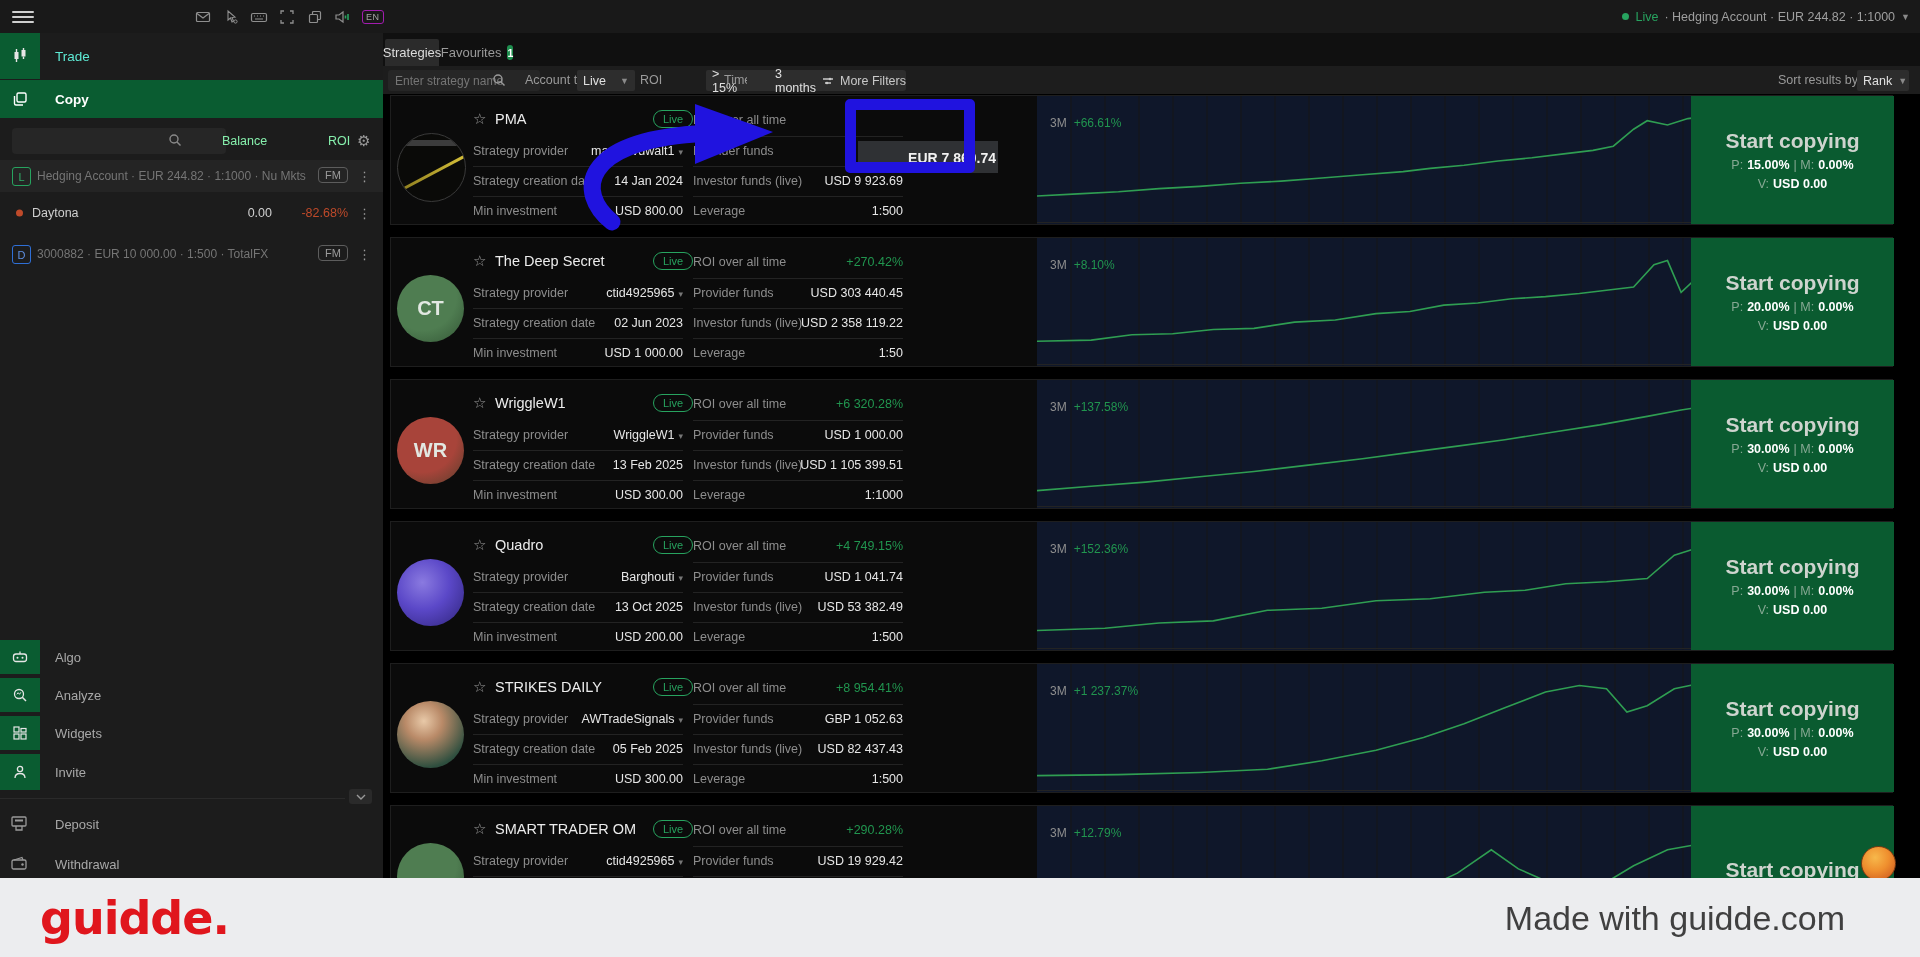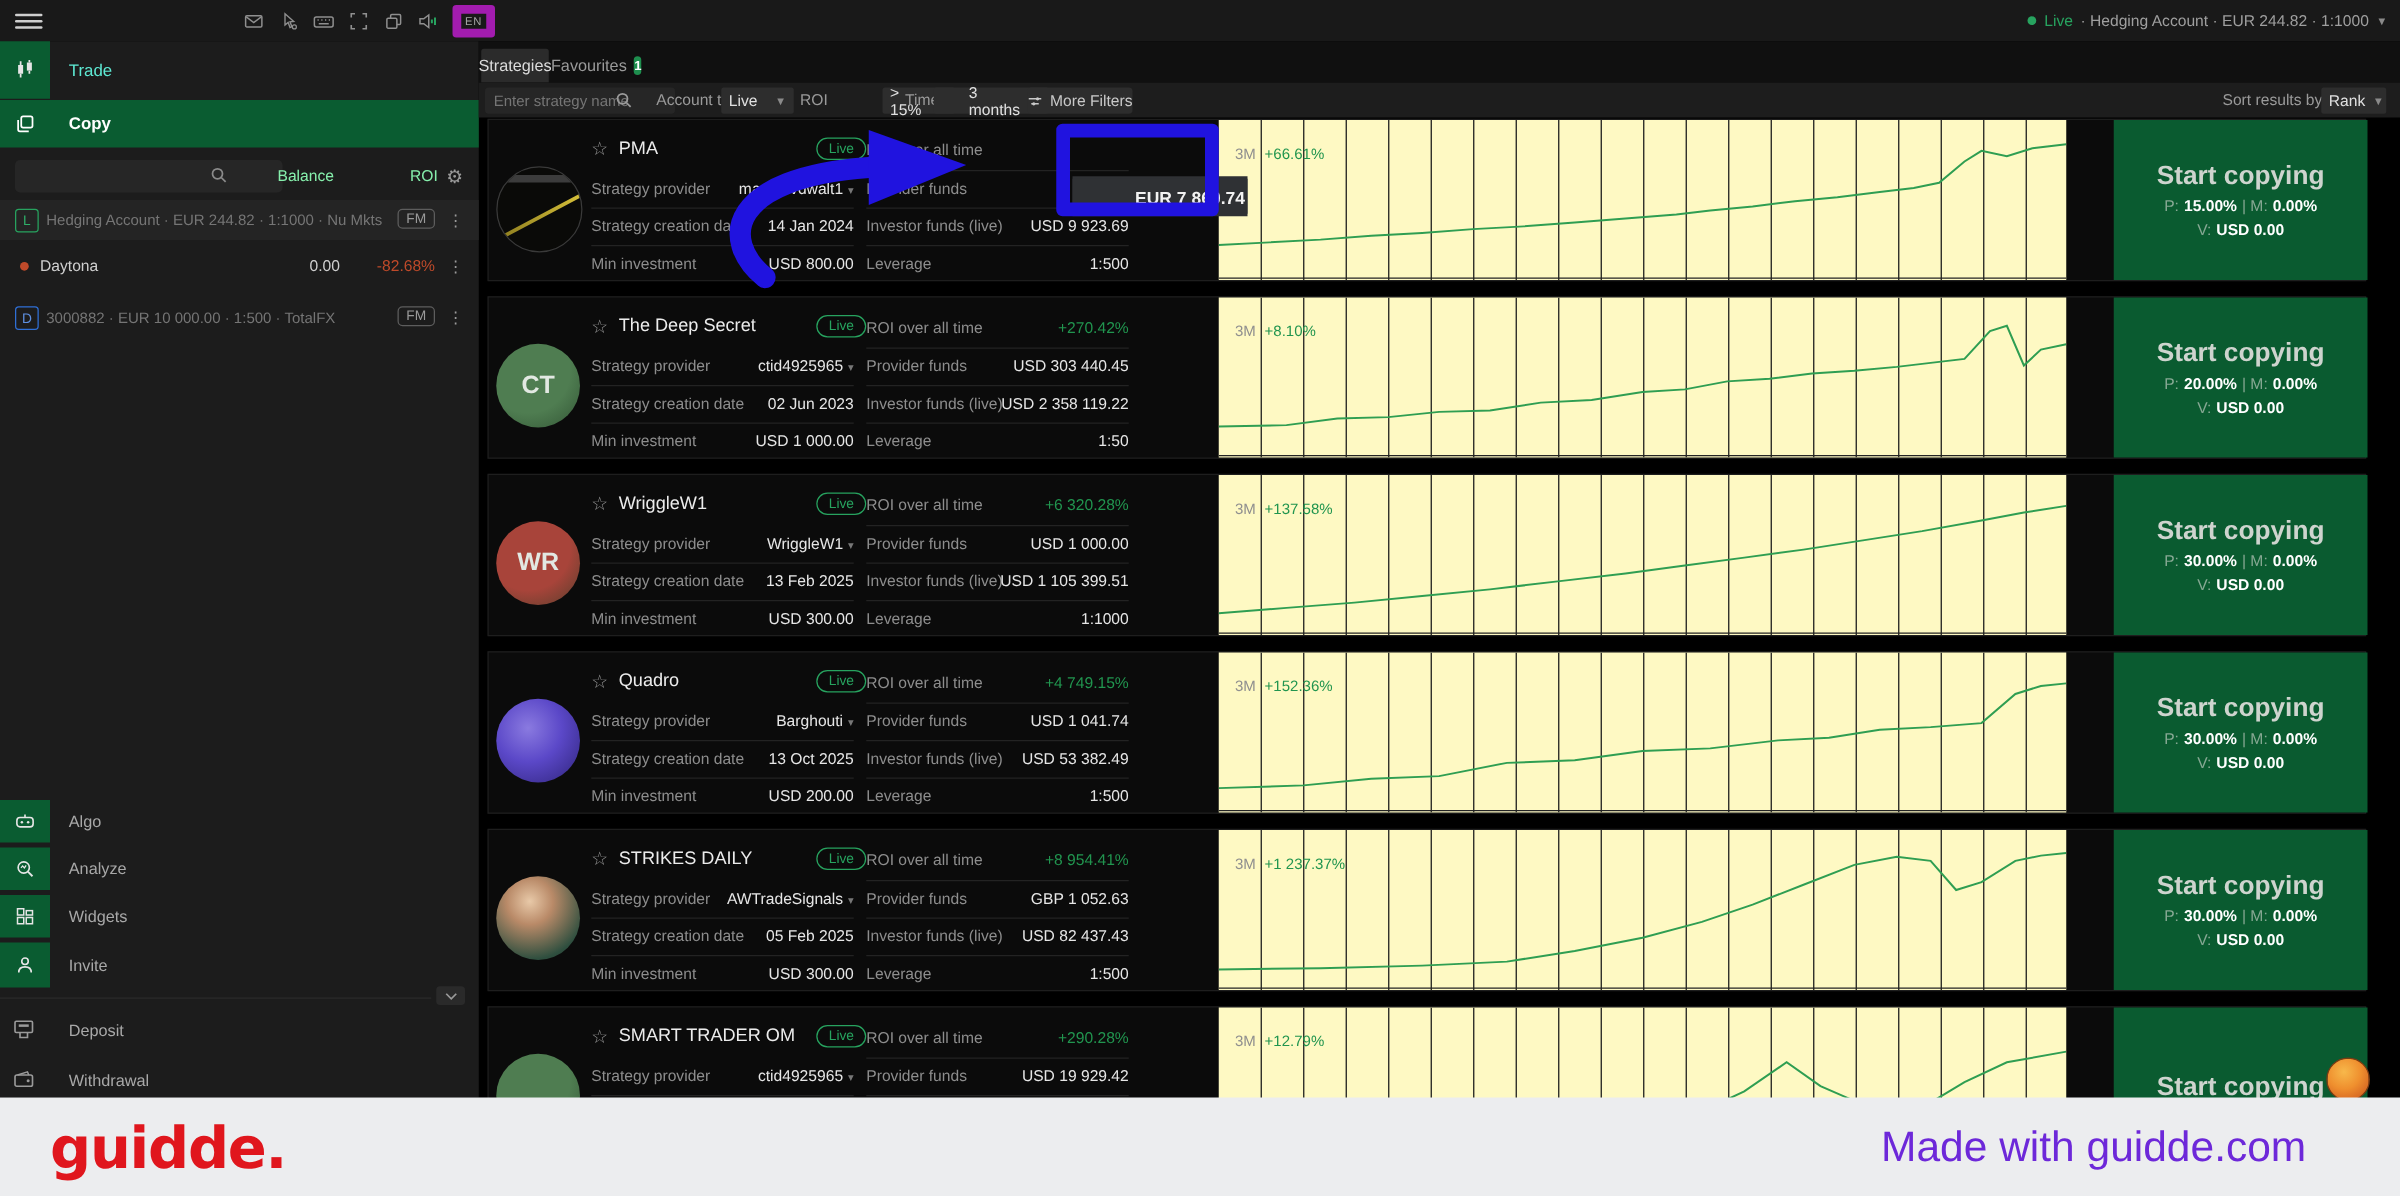--- a/index.html
+++ b/index.html
@@ -5,21 +5,21 @@
   html,body{margin:0;padding:0;background:#000;}
   #screen{position:relative;width:1920px;height:957px;background:#000;overflow:hidden;
           font-family:"Liberation Sans",sans-serif;-webkit-font-smoothing:antialiased;}
   .abs{position:absolute;}
   
   .topbar{left:0;top:0;width:1920px;height:33px;background:#191919;}
   .hamburger{left:12px;top:8px;width:22px;height:16px;cursor:pointer;}
   .hamburger i{display:block;height:2px;background:#cfcfcf;margin:3px 0;border-radius:1px;}
   .tb-icons{left:194px;top:0;height:33px;display:flex;align-items:center;gap:10px;}
   .tbi{width:18px;height:18px;display:flex;align-items:center;justify-content:center;color:#8f8f8f;}
-  .en-badge{border:7px solid #a21caf;border-radius:3px;font-size:9px;color:#a5a5a5;padding:1px 3px;letter-spacing:.5px;}
+  .en-badge{border:1px solid #a21caf;border-radius:3px;font-size:9px;color:#a5a5a5;padding:1px 3px;letter-spacing:.5px;}
   .tb-account{right:10px;top:0;height:33px;display:flex;align-items:center;gap:6px;font-size:12.5px;color:#9f9f9f;}
   .dot-green{width:7px;height:7px;border-radius:50%;background:#27a35f;}
   .live-green{color:#27a35f;}
   .caret-sm{font-size:9px;color:#8a8a8a;}
   
   .sidebar{left:0;top:33px;width:383px;height:845px;background:#1c1c1c;}
   .srow{position:absolute;left:0;width:383px;}
   .nav-ico{position:absolute;left:0;top:0;width:40px;height:100%;background:#0a5c31;display:flex;align-items:center;justify-content:center;}
   .nav-label{position:absolute;left:55px;top:50%;transform:translateY(-50%);font-size:13.5px;color:#5eead4;}
   .nav-copy-bg{background:#0a5c31;}
@@ -69,41 +69,41 @@
   .av-photo{background:radial-gradient(circle at 40% 30%,#e8c9a8 0%,#b98a68 30%,#2f4f3f 75%,#1d3329 100%);}
   .star{position:absolute;left:82px;top:14px;font-size:15px;color:#9a9a9a;cursor:pointer;}
   .sname{position:absolute;left:104px;top:15px;font-size:14.5px;color:#ececec;}
   .live-badge{position:absolute;left:262px;top:14px;border:1px solid #27a35f;border-radius:10px;color:#27a35f;font-size:11px;padding:2px 9px;}
   .drow{position:absolute;height:30px;}
   .drow .lab{position:absolute;left:0;top:50%;transform:translateY(-50%);font-size:12.5px;color:#8d8d8d;}
   .drow .val{position:absolute;right:0;top:50%;transform:translateY(-50%);font-size:12.5px;color:#e6e6e6;white-space:nowrap;}
   .drow.bline{border-bottom:1px solid #232323;}
   .green{color:#21954f !important;}
   .caret-after{font-size:9px;color:#777;margin-left:4px;}
-  .chartbox{position:absolute;left:584px;top:0;width:678px;height:128px;background:#fef9c3;}
+  .chartbox{position:absolute;left:646px;top:0;width:678px;height:128px;background:#0f172a;}
   .chart-label{position:absolute;left:13px;top:20px;font-size:12px;display:flex;gap:7px;}
   .chart-label .per{color:#8f8f8f;}
   .chart-label .pct{color:#21954f;}
   .copybtn{position:absolute;left:1300px;top:0;width:203px;height:128px;background:#0a5b30;border:none;cursor:pointer;display:flex;flex-direction:column;align-items:center;justify-content:center;gap:5px;font-family:"Liberation Sans",sans-serif;}
   .copybtn .t{font-size:21px;font-weight:bold;color:#ced4ce;}
   .copybtn .cl{font-size:12.5px;}
   .copybtn .sl{color:#86a893;}
   .copybtn .sv{color:#fff;font-weight:bold;}
   
   .hcell{position:absolute;left:467px;width:140px;height:30px;background:#2f3134;z-index:3;}
   .hcell span{position:absolute;right:2px;top:50%;transform:translateY(-50%);font-size:14px;white-space:nowrap;}
   .hfunds{color:#f2f2f2;font-weight:bold;}
   .hframe{position:absolute;left:454px;top:3px;width:130px;height:74px;border:11px solid #2013df;border-radius:5px;z-index:4;box-sizing:border-box;}
   .arrow-svg{left:545px;top:88px;z-index:8;pointer-events:none;}
   .cursor-avatar{left:1861px;top:846px;width:33px;height:33px;border-radius:50%;z-index:9;
      background:radial-gradient(circle at 40% 32%,#f7b84b 0%,#ef8f2e 45%,#c84f1c 100%);border:1px solid #7a3a12;}
   
   .bottombar{left:0;top:878px;width:1920px;height:79px;background:#ecedef;z-index:20;}
   .guidde-logo{position:absolute;left:40px;top:50%;transform:translateY(-50%);font-size:46px;font-weight:bold;color:#e0161d;letter-spacing:-1px;font-family:"DejaVu Sans",sans-serif;}
-  .made-with{position:absolute;right:75px;top:50%;transform:translateY(-50%);font-size:34px;color:#6d28d9;font-family:"Liberation Sans",sans-serif;}
+  .made-with{position:absolute;right:75px;top:50%;transform:translateY(-50%);font-size:34px;color:#404040;font-family:"Liberation Sans",sans-serif;}
   svg{display:block;}
 </style>
 </head>
 <body>
 
 <div id="screen">
 
   <div class="abs topbar">
     <div class="abs hamburger">
         <i></i>

